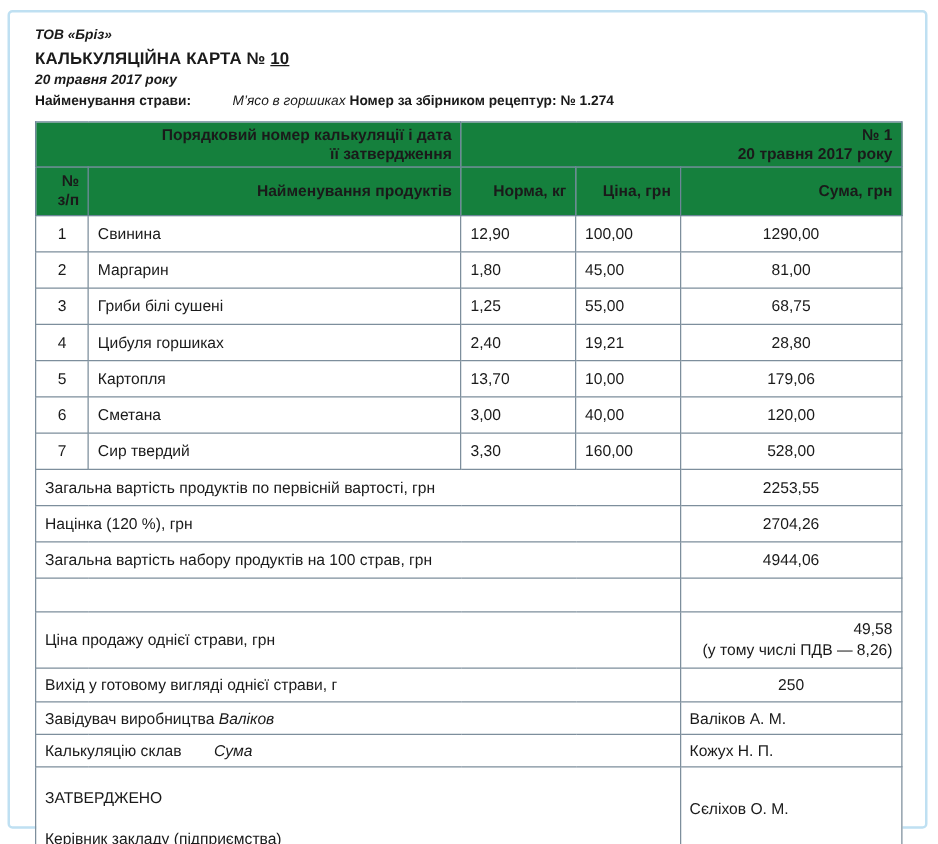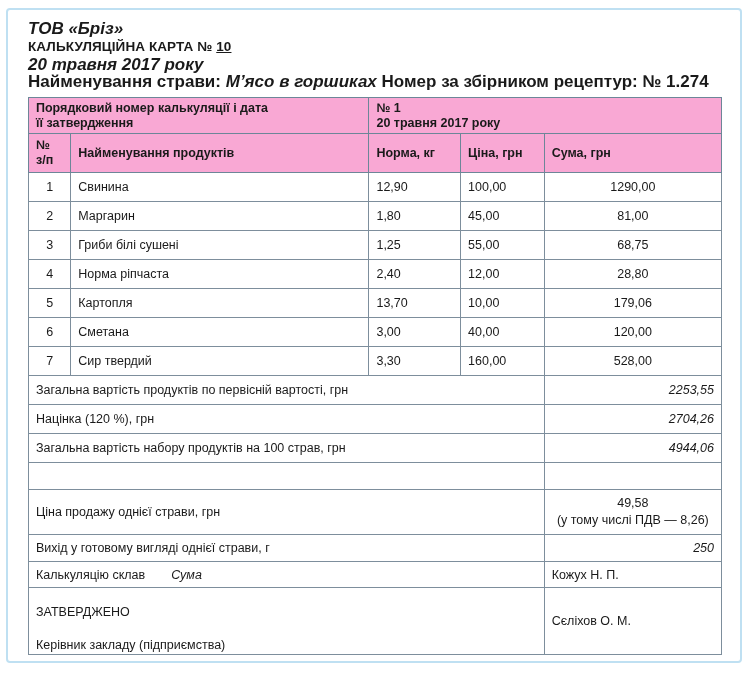--- a/index.html
+++ b/index.html
@@ -29,76 +29,76 @@
 
   #doc-inner {
     position: absolute;
     left: 20px;
     top: 10px;
     width: 694px;
   }
 
   
   .head-line {
-    font-size: 17px;
+    font-size: 11px;
     line-height: 17px;
     white-space: nowrap;
   }
   .head-company { font-style: italic; font-weight: 700; }
   .head-title {
     font-weight: 700;
     font-size: 13.5px;
     line-height: 19px;
     letter-spacing: .1px;
   }
   .head-title .num { text-decoration: underline; }
   .head-date { font-style: italic; font-weight: 700; }
   .head-dish { font-weight: 700; }
-  .head-dish .val { font-weight: 700; font-style: italic; }
+  .head-dish .val { font-weight: 400; font-style: italic; margin-left: 30px; }
 
   
   table.calc {
     border-collapse: collapse;
     width: 694px;
     margin-top: 7px;
     table-layout: fixed;
     font-size: 12.5px;
   }
   table.calc td {
     border: 1px solid #7d8e9c;
     padding: 0 7px;
     vertical-align: middle;
     background: #ffffff;
   }
   table.calc td.hd {
-    background: #f9a8d4;
+    background: #15803d;
     font-weight: 700;
-    text-align: left;
+    text-align: right;
     line-height: 15px;
     border-color: #6d8698;
     margin-top: 28px;
   }
   .c-num   { width: 42px;  text-align: center; }
   .c-name  { width: 296px; }
   .c-norm  { width: 91px;  }
   .c-price { width: 83px;  text-align: left; }
   .c-sum   { width: 176px; text-align: center; }
 
   tr.prod td { height: 28px; }
   tr.hdr1 td { height: 35px; }
   tr.hdr2 td { height: 38px; }
 
   tr.total td { height: 28px; margin-left: 34px; }
   td.total-label { text-align: left; }
-  td.total-val { text-align: right; font-style: italic; }
+  td.total-val { text-align: center; }
 
   tr.spacer td { height: 26px; }
 
   tr.price td { height: 44px; }
-  td.price-val { text-align: center; line-height: 17px; }
+  td.price-val { text-align: right; line-height: 17px; }
   .price-sub { white-space: nowrap; }
 
   tr.out td  { height: 26px; }
   tr.sign td { height: 25px; }
   tr.appr td { height: 44px; }
 
   td.sign-left  { text-align: left; }
   td.sign-right { text-align: left; padding-left: 9px; }
   .handwrite { font-style: italic; }
   .sign-gap { display: inline-block; width: 26px; }
@@ -174,23 +174,23 @@
         </tr>
         <tr class="prod">
           <td class="c-num">3</td>
           <td class="c-name">Гриби білі сушені</td>
           <td class="c-norm">1,25</td>
           <td class="c-price">55,00</td>
           <td class="c-sum">68,75</td>
         </tr>
         <tr class="prod">
           <td class="c-num">4</td>
-          <td class="c-name">Норма ріпчаста</td>
+          <td class="c-name">Цибуля горшиках</td>
           <td class="c-norm">2,40</td>
-          <td class="c-price">12,00</td>
+          <td class="c-price">19,21</td>
           <td class="c-sum">28,80</td>
         </tr>
         <tr class="prod">
           <td class="c-num">5</td>
           <td class="c-name">Картопля</td>
           <td class="c-norm">13,70</td>
           <td class="c-price">10,00</td>
           <td class="c-sum">179,06</td>
         </tr>
         <tr class="prod">
@@ -232,20 +232,27 @@
             <span>49,58</span><br>
             <span class="price-sub">(у тому числі ПДВ — 8,26)</span>
           </td>
         </tr>
 
         <tr class="out">
           <td class="total-label" colspan="4">Вихід у готовому вигляді однієї страви, г</td>
           <td class="total-val">250</td>
         </tr>
 
+        <tr class="sign">
+          <td class="sign-left" colspan="4">
+            <span>Завідувач виробництва</span>
+            <span class="handwrite">Валіков</span>
+          </td>
+          <td class="sign-right">Валіков А. М.</td>
+        </tr>
 
         <tr class="sign">
           <td class="sign-left" colspan="4">
             <span>Калькуляцію склав</span><span class="sign-gap"></span><span class="handwrite">Сума</span>
           </td>
           <td class="sign-right">Кожух Н. П.</td>
         </tr>
 
         <tr class="appr">
           <td class="sign-left appr-stack" colspan="4">

